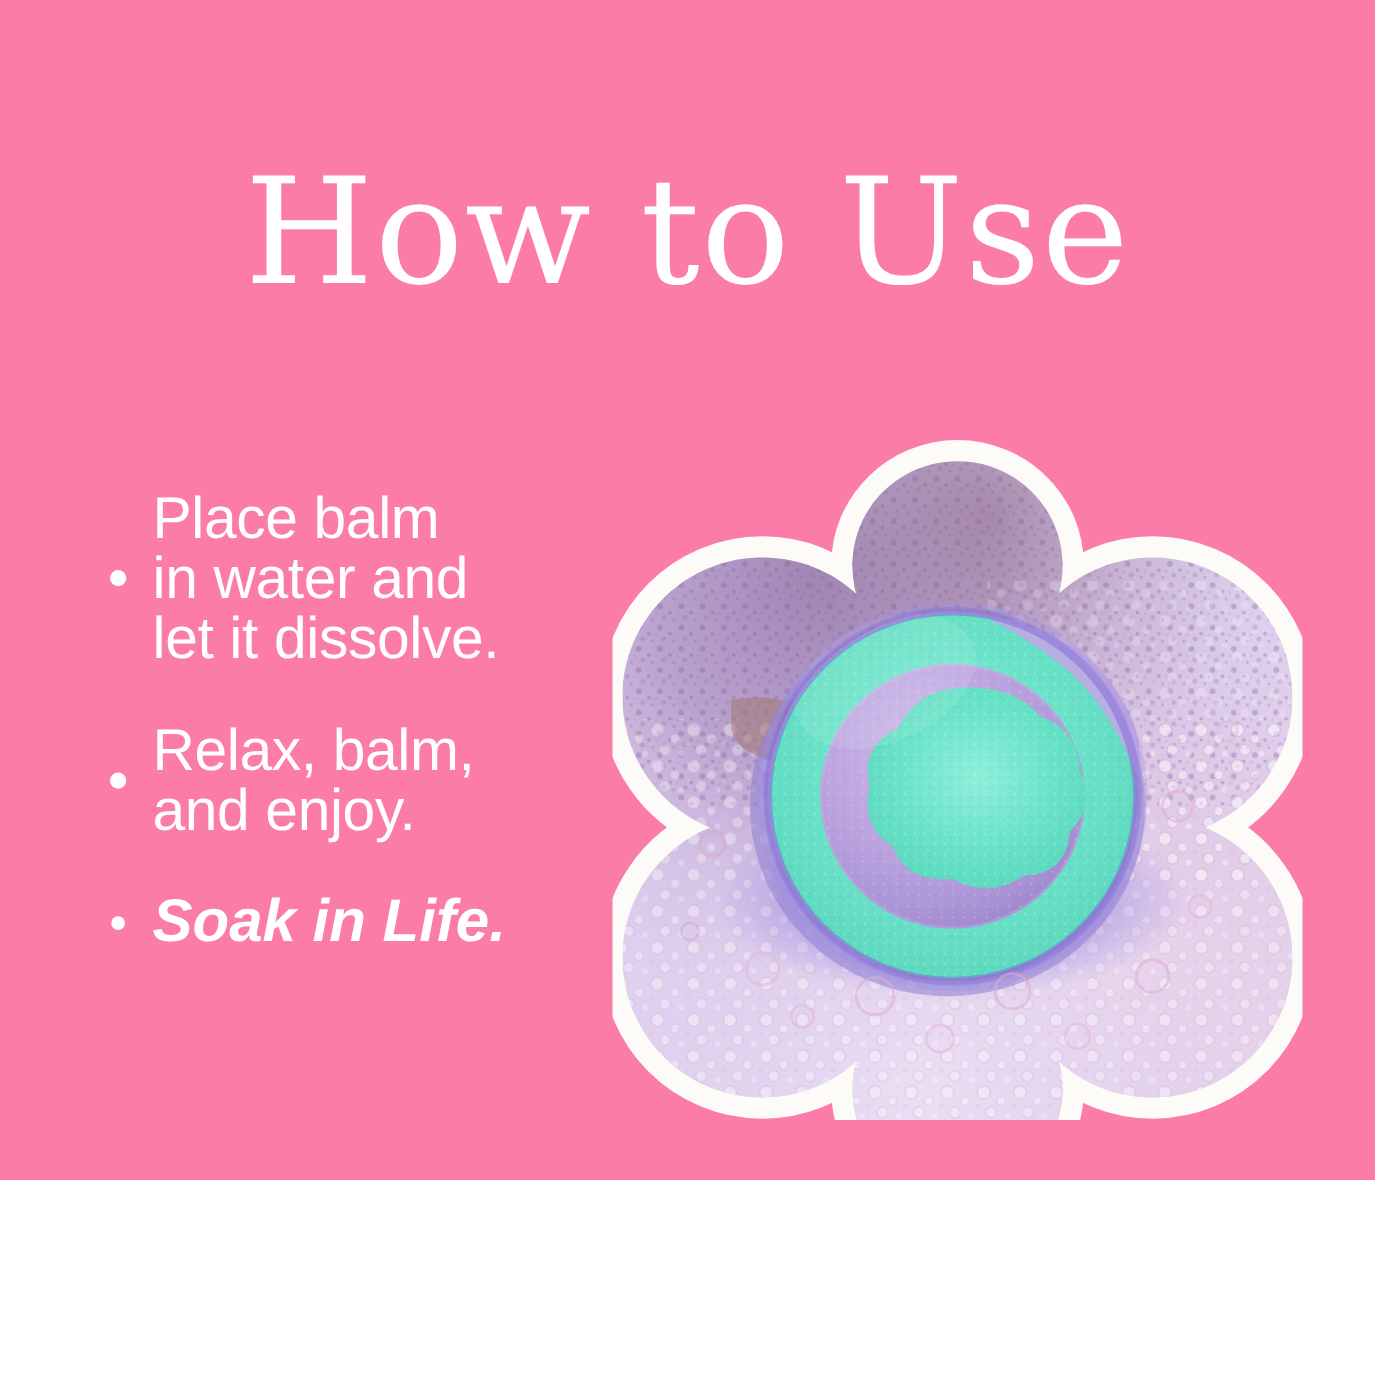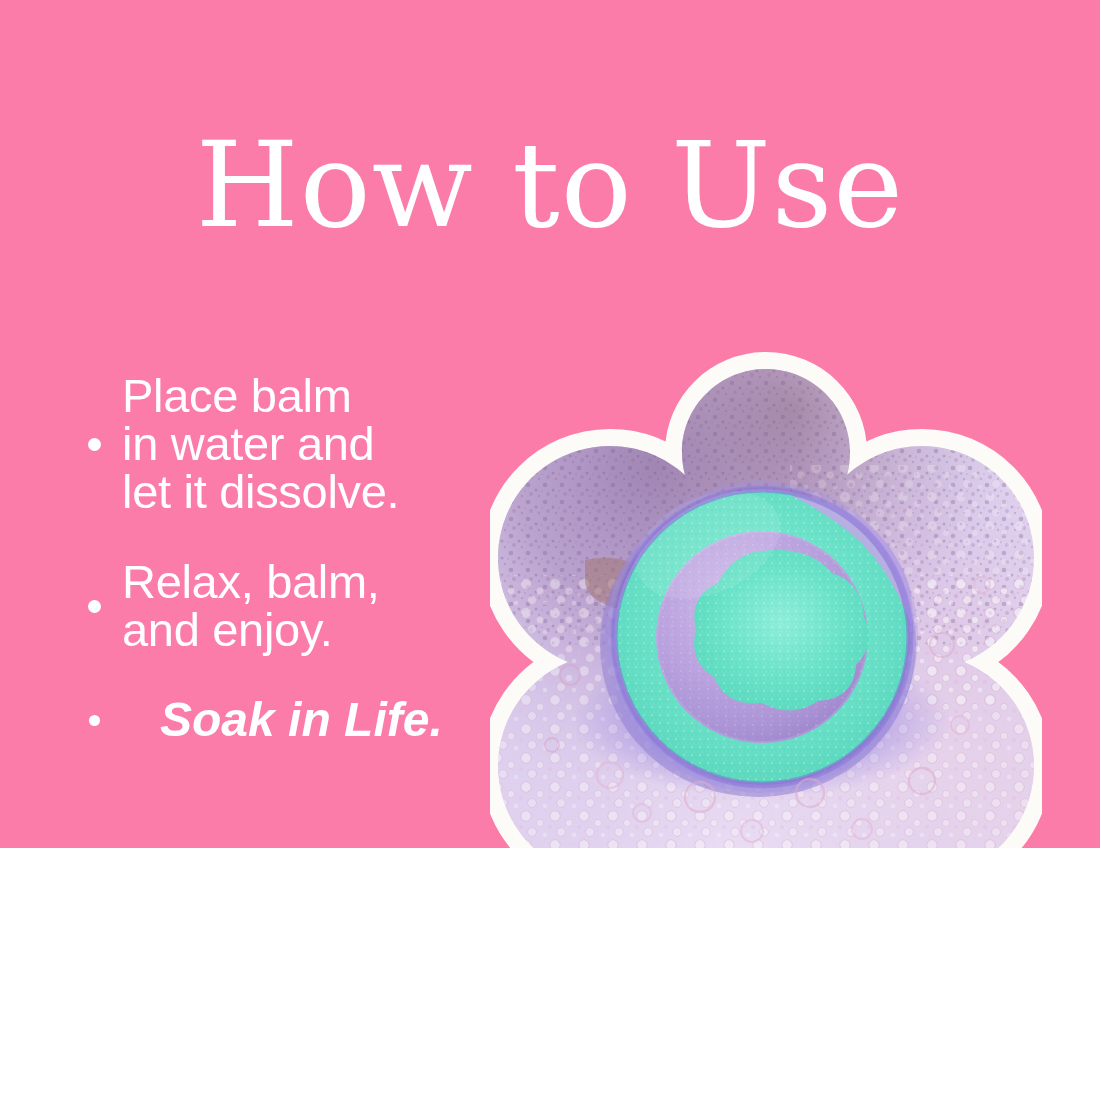--- a/index.html
+++ b/index.html
@@ -8,21 +8,21 @@
   }
   body {
     width: 1100px;
     height: 1100px;
     overflow: hidden;
     font-family: "Liberation Sans", sans-serif;
   }
   #canvas {
     position: relative;
     width: 1100px;
-    height: 848px;
+    height: 944px;
     background: #fb7ca8;
     overflow: hidden;
   }
 
   
   #title {
     position: absolute;
     top: 124px;
     left: 0;
     width: 1100px;
@@ -42,22 +42,23 @@
     position: absolute;
     left: 66px;
     top: 372px;
     width: 420px;
   }
   .step {
     position: relative;
     display: flex;
     align-items: center;
     margin-bottom: 42px;
-  }
-  .step:last-child { margin-bottom: 0; gap: 38px; }
+    margin-top: 18px;
+  }
+  .step:last-child { margin-bottom: 0; }
 
   .dot-col {
     width: 56px;
     flex: 0 0 56px;
     display: flex;
     justify-content: center;
     align-items: center;
   }
   .dot {
     display: block;

